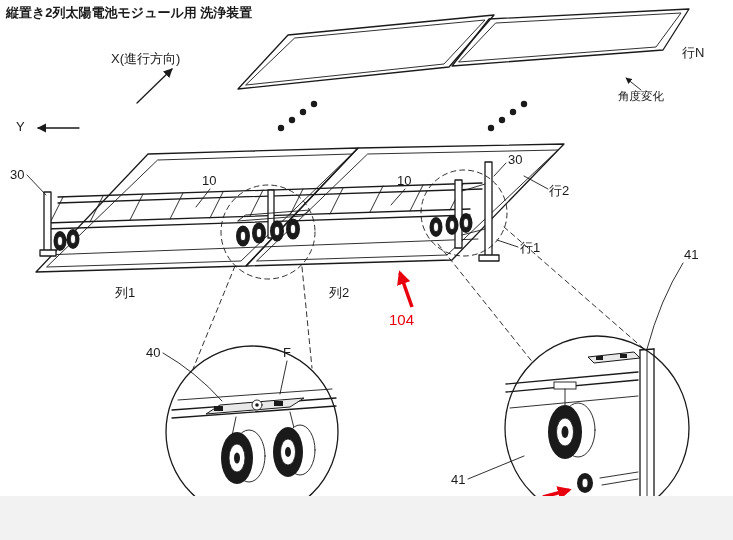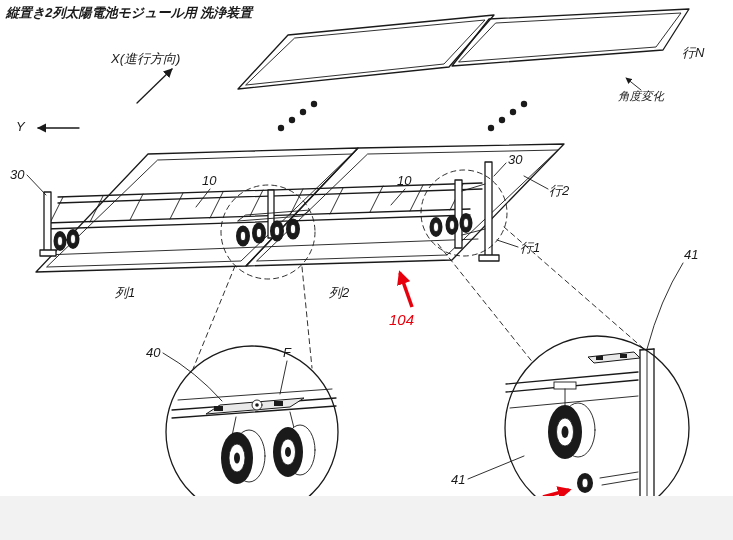--- a/index.html
+++ b/index.html
@@ -7,21 +7,20 @@
     --highlight:#e8000d;
     --background:#ffffff;
   }
   *{box-sizing:border-box;}
   html,body{margin:0;padding:0;background:#f2f2f2;}
   .canvas{
     width:733px;height:496px;position:relative;margin:0;
     background:var(--background);
     font-family:"Liberation Sans", sans-serif;
     overflow:hidden;
-    font-style:italic;
   }
   svg{display:block;}
   .ln{stroke:var(--line);fill:none;stroke-width:1.3;stroke-linecap:round;stroke-linejoin:round;}
   .thin{stroke:var(--line);fill:none;stroke-width:0.9;stroke-linecap:round;}
   .dash{stroke-dasharray:5 4;}
   .fill-dark{fill:var(--line);stroke:none;}
   .core{fill:#ffffff;stroke:var(--line);stroke-width:0.8;}
   .plate{fill:#e9e9e9;stroke:var(--line);stroke-width:1;}
   .whitefill{fill:#ffffff;}
   .red-ln{stroke:var(--highlight);fill:none;stroke-width:3.5;stroke-linecap:butt;}

